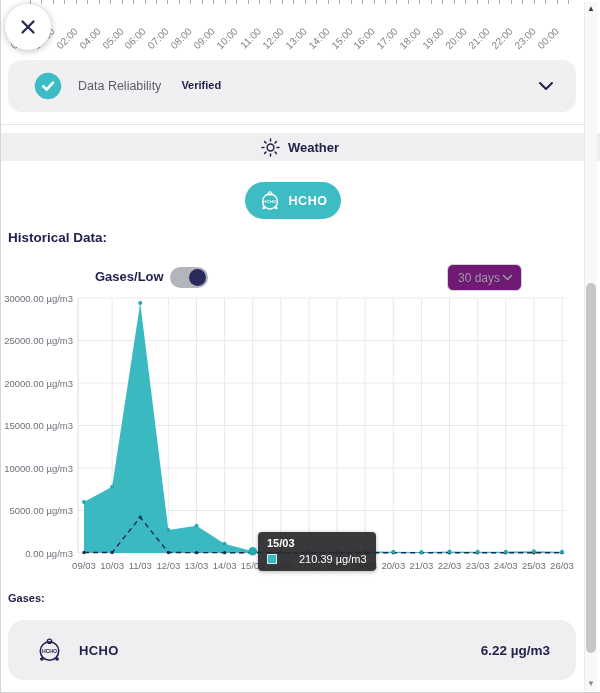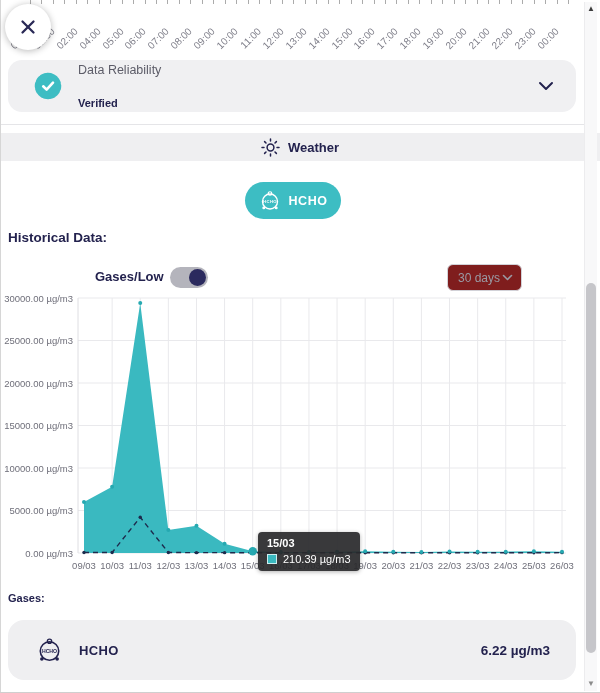--- a/index.html
+++ b/index.html
@@ -14,21 +14,21 @@
   .tl-anchor{position:absolute;top:24px;width:0;height:0;}
   .tl-anchor span{position:absolute;right:0;top:0;transform-origin:100% 50%;
     transform:rotate(-45deg);font-size:10px;color:#7e7e89;white-space:nowrap;}
 
   .close-btn{position:absolute;left:5px;top:4px;width:46px;height:46px;border-radius:50%;
     background:#fff;border:none;box-shadow:0 1px 7px rgba(0,0,0,.28);cursor:pointer;
     display:flex;align-items:center;justify-content:center;z-index:30;padding:0;}
 
   .rel-card{position:absolute;left:8px;top:60px;width:568px;height:52px;background:#f0f0f2;
     border-radius:14px;display:flex;align-items:center;padding:0 22px 0 24px;box-sizing:border-box;}
-  .rel-text{display:flex;flex-direction:column;gap:20px;margin-left:14px;}
+  .rel-text{display:flex;flex-direction:row;gap:20px;margin-left:14px;}
   .rel-label{font-size:12.5px;color:#5c5c68;}
   .rel-status{font-size:11px;font-weight:bold;color:#23224e;}
   .rel-chev{margin-left:auto;}
 
   .divider{position:absolute;left:0;top:124px;width:584px;height:1px;background:#e5e5e8;}
 
   .tab-bar{position:absolute;left:0;top:133px;width:600px;height:28px;background:#efeff1;
     display:flex;align-items:stretch;}
   .tab{flex:1;display:flex;align-items:center;justify-content:center;gap:8px;
     font-size:13px;font-weight:bold;color:#23224e;cursor:pointer;box-sizing:border-box;}
@@ -39,30 +39,30 @@
     gap:8px;font-family:inherit;font-size:12.5px;font-weight:bold;letter-spacing:.5px;cursor:pointer;}
 
   .hist-title{position:absolute;left:8px;top:230px;margin:0;font-size:13.5px;font-weight:bold;color:#23224e;}
 
   .hl-label{position:absolute;left:95px;top:269px;font-size:13px;font-weight:bold;color:#23224e;}
   .toggle{position:absolute;left:170px;top:267px;width:38px;height:21px;border-radius:11px;
     background:#b4b4bc;cursor:pointer;}
   .toggle .knob{position:absolute;top:2px;left:2px;width:17px;height:17px;border-radius:50%;background:#fff;}
   .toggle.on .knob{left:19px;background:#2b2a5e;}
 
-  .range-select{position:absolute;left:447px;top:264px;width:75px;height:27px;background:#7f1d1d;
+  .range-select{position:absolute;left:447px;top:264px;width:75px;height:27px;background:#701a75;
     border:1px solid #d2d2d8;border-radius:6px;box-sizing:border-box;display:flex;align-items:center;
     padding:0 8px 0 10px;cursor:pointer;}
   .range-select span{font-size:12px;color:#9a9aa4;flex:1;}
 
   .chart-wrap{position:absolute;left:0;top:290px;width:584px;height:292px;}
   .tooltip{position:absolute;left:258px;top:242px;background:rgba(40,40,42,.92);border-radius:4px;
     padding:5px 9px 6px 9px;color:#fff;z-index:20;box-shadow:0 1px 4px rgba(0,0,0,.3);}
   .tt-title{font-size:11px;font-weight:bold;margin-bottom:4px;}
-  .tt-row{display:flex;align-items:center;gap:6px;}
+  .tt-row{display:flex;align-items:center;gap:22px;}
   .tt-swatch{width:10px;height:10px;display:inline-block;border:1px solid rgba(255,255,255,.75);box-sizing:border-box;}
   .tt-val{font-size:11px;}
 
   .gases-title{position:absolute;left:8px;top:592px;margin:0;font-size:11px;font-weight:bold;color:#23224e;}
   .gas-row{position:absolute;left:8px;top:620px;width:568px;height:60px;background:#efeff1;
     border-radius:16px;display:flex;align-items:center;padding:0 26px 0 28px;box-sizing:border-box;cursor:pointer;}
   .gas-name{margin-left:16px;font-size:13px;font-weight:bold;color:#23224e;letter-spacing:.4px;}
   .gas-val{margin-left:auto;font-size:13.5px;font-weight:bold;color:#23224e;}
 
   .scrollbar{position:absolute;top:2px;right:3px;height:689px;width:13px;background:#f8f8f9;

